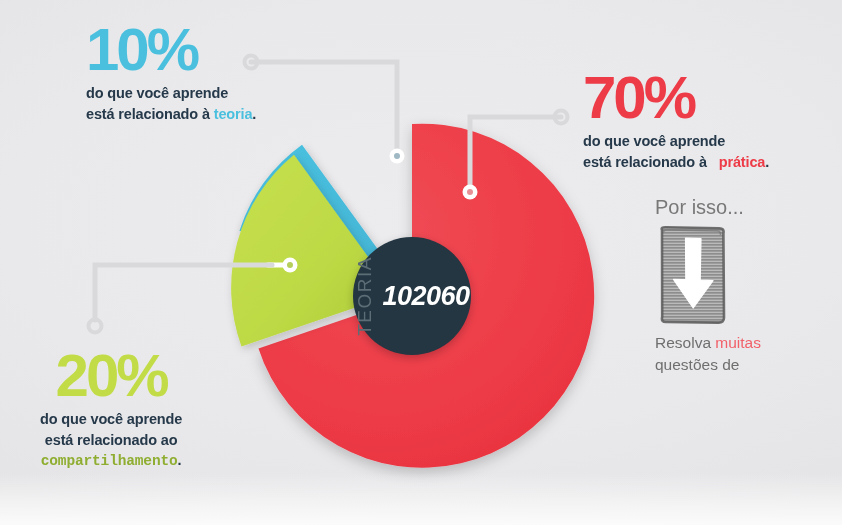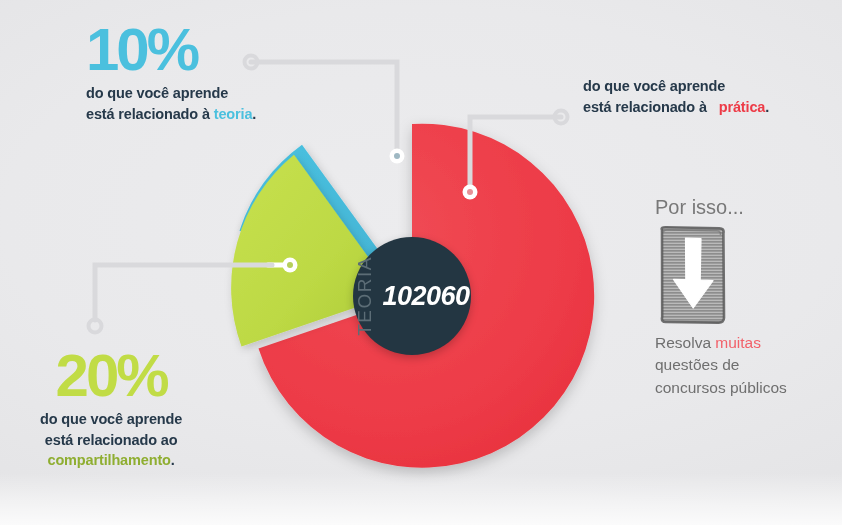--- a/index.html
+++ b/index.html
@@ -39,21 +39,21 @@
   .desc {
     font-size: 14.5px;
     font-weight: 700;
     color: #26394a;
     line-height: 1.42;
     margin: 6px 0 0 0;
     letter-spacing: -0.15px;
   }
   .hl-blue  { color: #4BC0DE; }
   .hl-red   { color: #ED3B47; padding-left: 8px; }
-  .hl-green { color: #8FAE31; }
+  .hl-green { color: #8FAE31; font-family: Liberation Mono, monospace; }
 
   
   #callout-10 { left: 86px;  top: 22px;  }
   #callout-70 { left: 583px; top: 70px;  }
   #callout-20 { left: 40px;  top: 348px; text-align: center; }
 
   
   #donut-wrap {
     position: absolute;
     left: 222px;
@@ -207,20 +207,21 @@
 
   <div class="callout" id="callout-10">
     <div class="pct pct-blue">10%</div>
     <p class="desc">
       <span>do que você aprende</span><br>
       <span>está relacionado à </span><span class="hl-blue">teoria</span><span>.</span>
     </p>
   </div>
 
   <div class="callout" id="callout-70">
+    <div class="pct pct-red">70%</div>
     <p class="desc">
       <span>do que você aprende</span><br>
       <span>está relacionado à </span><span class="hl-red">prática</span><span>.</span>
     </p>
   </div>
 
   <div class="callout" id="callout-20">
     <div class="pct pct-green">20%</div>
     <p class="desc">
       <span>do que você aprende</span><br>
@@ -250,16 +251,15 @@
       <path d="M 5 6 Q 3.5 3 9 3.2 L 62 4.2 Q 67.5 4 66.4 9.5 L 67 93.5 Q 67.2 99 61 98.6 L 9.5 98 Q 3.8 98.4 5.2 92.8 Z" fill="none" stroke="#5a5a5a" stroke-width="2.6" stroke-linejoin="round" opacity="0.85"></path>
       <path d="M 7 8 Q 6 6 10 6 L 60 7 Q 64 7 63.5 11" fill="none" stroke="#6d6d6d" stroke-width="1.6" opacity="0.6"></path>
 
       <path d="M 28.5 14 L 44 14.6 L 43.2 56 L 56 56.6 L 36.2 84 L 16.5 55.4 L 28.8 55.6 Z" fill="#ffffff" stroke="#ffffff" stroke-width="1.2" stroke-linejoin="round"></path>
     </svg>
   </div>
 
   <div id="resolva">
     <span>Resolva </span><span class="hl-soft-red">muitas</span><br>
     <span>questões de</span><br>
-    <span>concursos públicos</span>
   </div>
 
 </div>
 
 </body></html>

